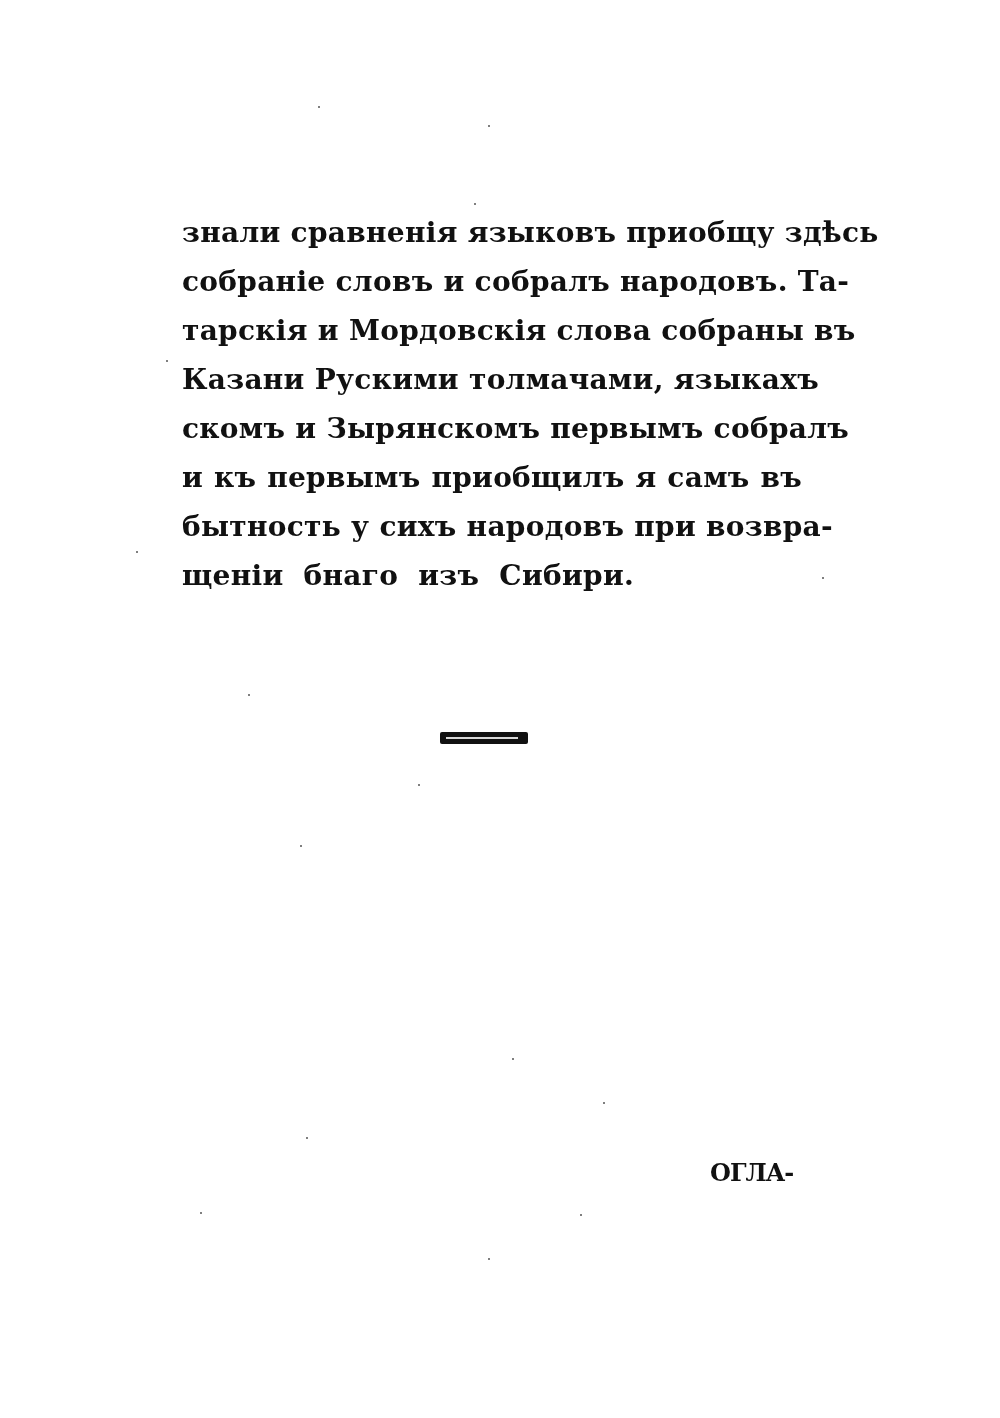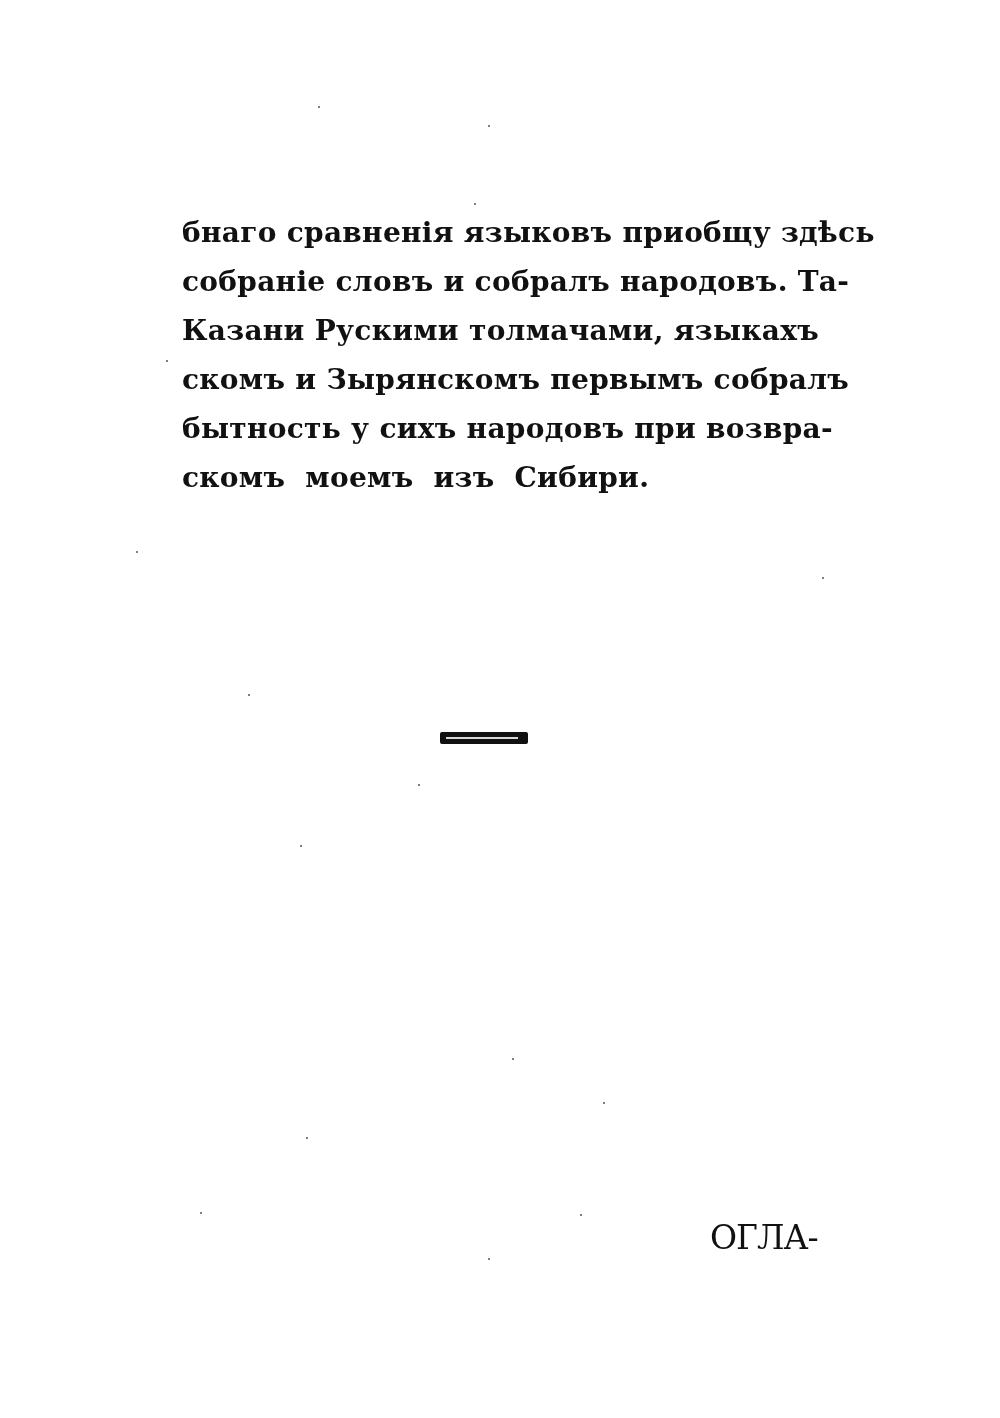--- a/index.html
+++ b/index.html
@@ -54,44 +54,46 @@
       content: "";
       position: absolute;
       left: 6px; right: 10px;
       top: 5px;
       height: 2px;
       background: #d8d8d8;
     }
     .catchword {
       position: absolute;
       left: 710px;
-      top: 1218px;
-      font-size: 33px;
-      font-weight: normal;
+      top: 1158px;
+      font-size: 24px;
+      font-weight: bold;
       letter-spacing: -1px;
     }
     .speck {
       position: absolute;
       width: 2px;
       height: 2px;
       background: #555;
       border-radius: 1px;
     }
   </style>
 </head>
 <body>
 
 <div class="page">
   <div class="text-block">
-    <div class="line">бнаго сравненiя языковъ приобщу здѣсь</div>
+    <div class="line">знали сравненiя языковъ приобщу здѣсь</div>
     <div class="line">собранiе словъ и собралъ народовъ. Та-</div>
+    <div class="line">тарскiя и Мордовскiя слова собраны въ</div>
     <div class="line">Казани Рускими толмачами, языкахъ</div>
     <div class="line">скомъ и Зырянскомъ первымъ собралъ</div>
+    <div class="line">и къ первымъ приобщилъ я самъ въ</div>
     <div class="line">бытность у сихъ народовъ при возвра-</div>
-    <div class="line last">скомъ моемъ изъ Сибири.</div>
+    <div class="line last">щенiи бнаго изъ Сибири.</div>
   </div>
 
   <div class="separator"></div>
 
   <div class="catchword">ОГЛА-</div>
 
   <div class="speck" style="left:318px;top:106px"></div>
   <div class="speck" style="left:488px;top:125px"></div>
   <div class="speck" style="left:474px;top:203px"></div>
   <div class="speck" style="left:166px;top:360px"></div>

